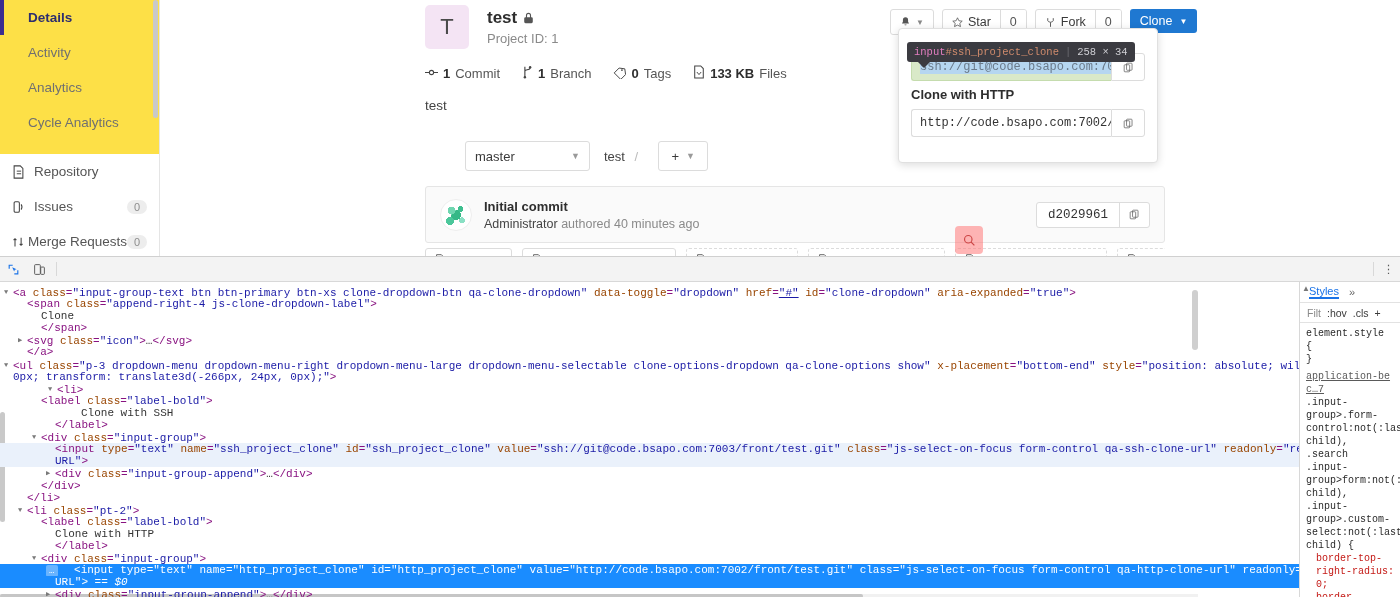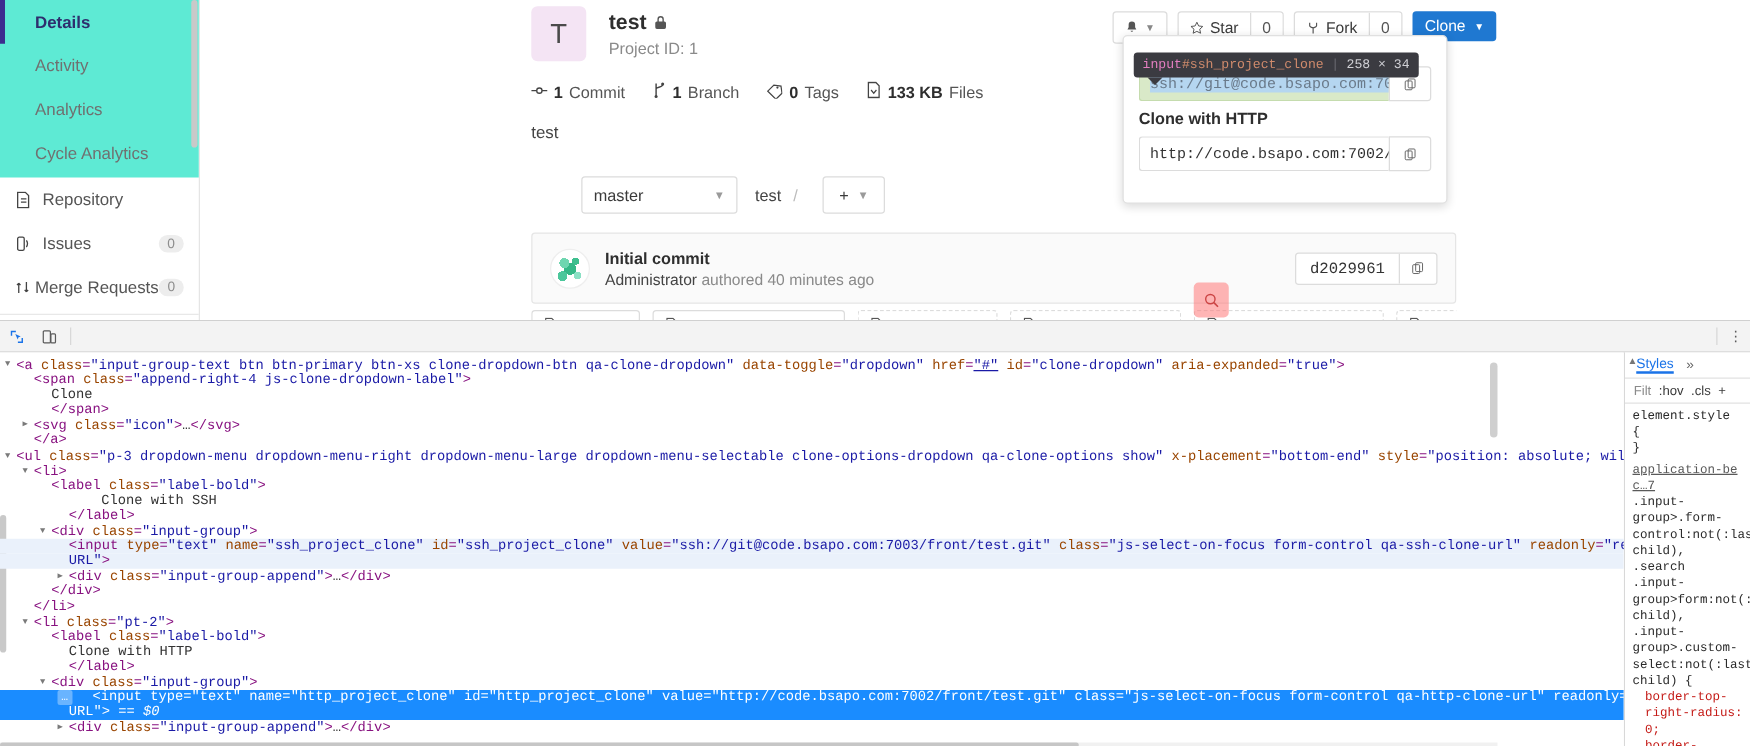--- a/index.html
+++ b/index.html
@@ -11,21 +11,21 @@
   #app { position: relative; width: 1400px; height: 597px; }
 
   
   .page { position: absolute; inset: 0 0 341px 0; background: #fff; overflow: hidden; }
 
   
   .sidebar {
     position: absolute; left: 0; top: 0; width: 160px; height: 256px;
     background: #fff; border-right: 1px solid #e5e5e5;
   }
-  .sb-group { background: #5eead4; padding-bottom: 2px; }
+  .sb-group { background: #fde047; padding-bottom: 14px; }
   .sb-sub {
     display: flex; align-items: center; height: 35px;
     padding-left: 28px; font-size: 13.5px; color: #707070;
     white-space: nowrap;
   }
   .sb-sub.active { color: #2e2e6e; font-weight: bold; }
   .sb-sub.active::before {
     content: ""; position: absolute; left: 0; width: 4px; height: 35px;
     background: #3c2d8f;
   }
@@ -558,21 +558,22 @@
         <div class="dt-hscroll">
             <i></i>
           </div>
       <div class="code-line" style="padding-left: 4px;"><span class="tri open"></span><span class="pun">&lt;</span><span class="tag">a</span><span class="attr"> class</span><span class="pun">=</span><span class="val">"input-group-text btn btn-primary btn-xs clone-dropdown-btn qa-clone-dropdown"</span><span class="attr"> data-toggle</span><span class="pun">=</span><span class="val">"dropdown"</span><span class="attr"> href</span><span class="pun">=</span><span class="lnk">"#"</span><span class="attr"> id</span><span class="pun">=</span><span class="val">"clone-dropdown"</span><span class="attr"> aria-expanded</span><span class="pun">=</span><span class="val">"true"</span><span class="pun">&gt;</span></div>
           <div class="code-line" style="padding-left: 18px;"><span class="tri none"></span><span class="pun">&lt;</span><span class="tag">span</span><span class="attr"> class</span><span class="pun">=</span><span class="val">"append-right-4 js-clone-dropdown-label"</span><span class="pun">&gt;</span></div>
           <div class="code-line" style="padding-left: 32px;"><span class="tri none"></span><span class="txt">Clone</span></div>
           <div class="code-line" style="padding-left: 32px;"><span class="tri none"></span><span class="pun">&lt;/</span><span class="tag">span</span><span class="pun">&gt;</span></div>
           <div class="code-line" style="padding-left: 18px;"><span class="tri closed"></span><span class="pun">&lt;</span><span class="tag">svg</span><span class="attr"> class</span><span class="pun">=</span><span class="val">"icon"</span><span class="pun">&gt;</span><span class="txt">…</span><span class="pun">&lt;/</span><span class="tag">svg</span><span class="pun">&gt;</span></div>
           <div class="code-line" style="padding-left: 18px;"><span class="tri none"></span><span class="pun">&lt;/</span><span class="tag">a</span><span class="pun">&gt;</span></div>
           <div class="code-line" style="padding-left: 4px;"><span class="tri open"></span><span class="pun">&lt;</span><span class="tag">ul</span><span class="attr"> class</span><span class="pun">=</span><span class="val">"p-3 dropdown-menu dropdown-menu-right dropdown-menu-large dropdown-menu-selectable clone-options-dropdown qa-clone-options show"</span><span class="attr"> x-placement</span><span class="pun">=</span><span class="val">"bottom-end"</span><span class="attr"> style</span><span class="pun">=</span><span class="val">"position: absolute; will-change: transform; top: 0px; left:</span></div>
-          <div class="code-line" style="padding-left: 18px;"><span class="tri open"></span><span class="pun">&lt;</span><span class="tag">li</span><span class="pun">&gt;</span></div>
+          <div class="code-line" style="padding-left: 4px;"><span class="tri none"></span><span class="val">0px; transform: translate3d(-266px, 24px, 0px);"</span><span class="pun">&gt;</span></div>
+          <div class="code-line" style="padding-left: 18px; margin-left: 30px;"><span class="tri open"></span><span class="pun">&lt;</span><span class="tag">li</span><span class="pun">&gt;</span></div>
           <div class="code-line" style="padding-left: 32px;"><span class="tri none"></span><span class="pun">&lt;</span><span class="tag">label</span><span class="attr"> class</span><span class="pun">=</span><span class="val">"label-bold"</span><span class="pun">&gt;</span></div>
           <div class="code-line" style="padding-left: 72px;"><span class="tri none"></span><span class="txt">Clone with SSH</span></div>
           <div class="code-line" style="padding-left: 46px;"><span class="tri none"></span><span class="pun">&lt;/</span><span class="tag">label</span><span class="pun">&gt;</span></div>
           <div class="code-line" style="padding-left: 32px;"><span class="tri open"></span><span class="pun">&lt;</span><span class="tag">div</span><span class="attr"> class</span><span class="pun">=</span><span class="val">"input-group"</span><span class="pun">&gt;</span></div>
           <div class="code-line hl-soft" style="padding-left: 46px;"><span class="tri none"></span><span class="pun">&lt;</span><span class="tag">input</span><span class="attr"> type</span><span class="pun">=</span><span class="val">"text"</span><span class="attr"> name</span><span class="pun">=</span><span class="val">"ssh_project_clone"</span><span class="attr"> id</span><span class="pun">=</span><span class="val">"ssh_project_clone"</span><span class="attr"> value</span><span class="pun">=</span><span class="val">"ssh://git@code.bsapo.com:7003/front/test.git"</span><span class="attr"> class</span><span class="pun">=</span><span class="val">"js-select-on-focus form-control qa-ssh-clone-url"</span><span class="attr"> readonly</span><span class="pun">=</span><span class="val">"readonly"</span></div>
           <div class="code-line hl-soft" style="padding-left: 46px;"><span class="tri none"></span><span class="val">URL"</span><span class="pun">&gt;</span></div>
           <div class="code-line" style="padding-left: 46px;"><span class="tri closed"></span><span class="pun">&lt;</span><span class="tag">div</span><span class="attr"> class</span><span class="pun">=</span><span class="val">"input-group-append"</span><span class="pun">&gt;</span><span class="txt">…</span><span class="pun">&lt;/</span><span class="tag">div</span><span class="pun">&gt;</span></div>
           <div class="code-line" style="padding-left: 32px;"><span class="tri none"></span><span class="pun">&lt;/</span><span class="tag">div</span><span class="pun">&gt;</span></div>
           <div class="code-line" style="padding-left: 18px;"><span class="tri none"></span><span class="pun">&lt;/</span><span class="tag">li</span><span class="pun">&gt;</span></div>
           <div class="code-line" style="padding-left: 18px;"><span class="tri open"></span><span class="pun">&lt;</span><span class="tag">li</span><span class="attr"> class</span><span class="pun">=</span><span class="val">"pt-2"</span><span class="pun">&gt;</span></div>

